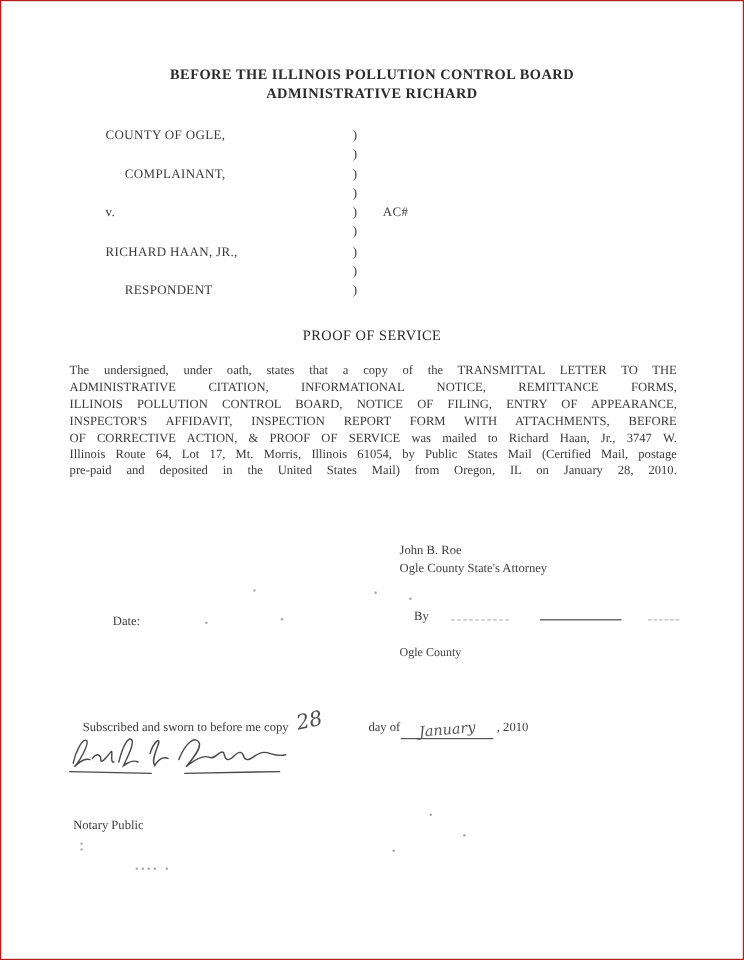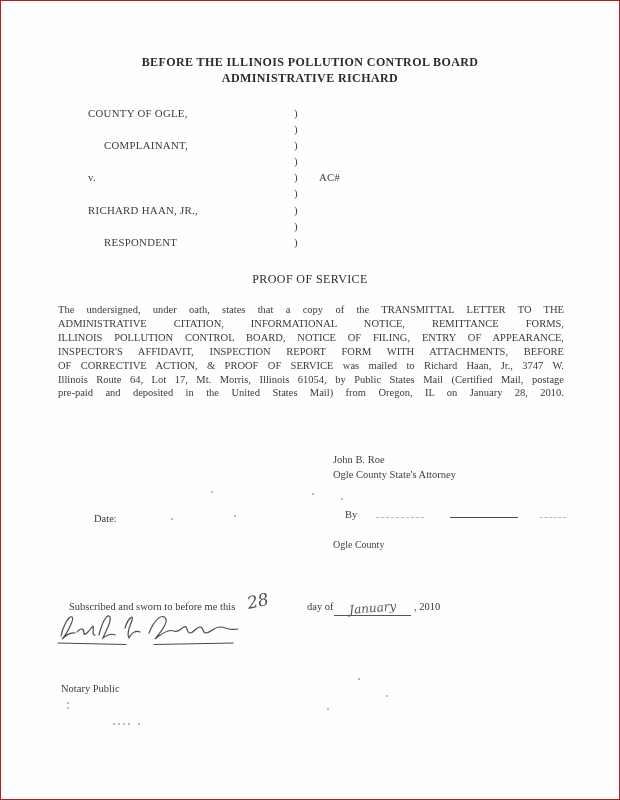--- a/index.html
+++ b/index.html
@@ -131,21 +131,21 @@
 
   <div class="by-row">
     <span>By</span>
     <span class="seg seg-faint" style="width:48px; margin-left:16px;"></span>
     <span class="seg seg-solid" style="width:68px; margin-left:23px;"></span>
     <span class="seg seg-faint" style="width:26px; margin-left:20px;"></span>
   </div>
   <div class="signer-org">Ogle County</div>
 
   <div class="sworn">
-    <span class="sworn-prefix">Subscribed and sworn to before me this</span>
+    <span class="sworn-prefix">Subscribed and sworn to before me copy</span>
     <span class="hw-day">28</span>
     <span class="sworn-middle">day of</span>
     <span class="hw-month-wrap">
       <span class="hw-month">January</span>
     </span>
     <span class="sworn-suffix">, 2010</span>
   </div>
 
   <svg class="sig-svg" width="195" height="44" viewBox="0 0 195 44">
     <g fill="none" stroke="#4a4a4a" stroke-width="1.2" stroke-linecap="round">

